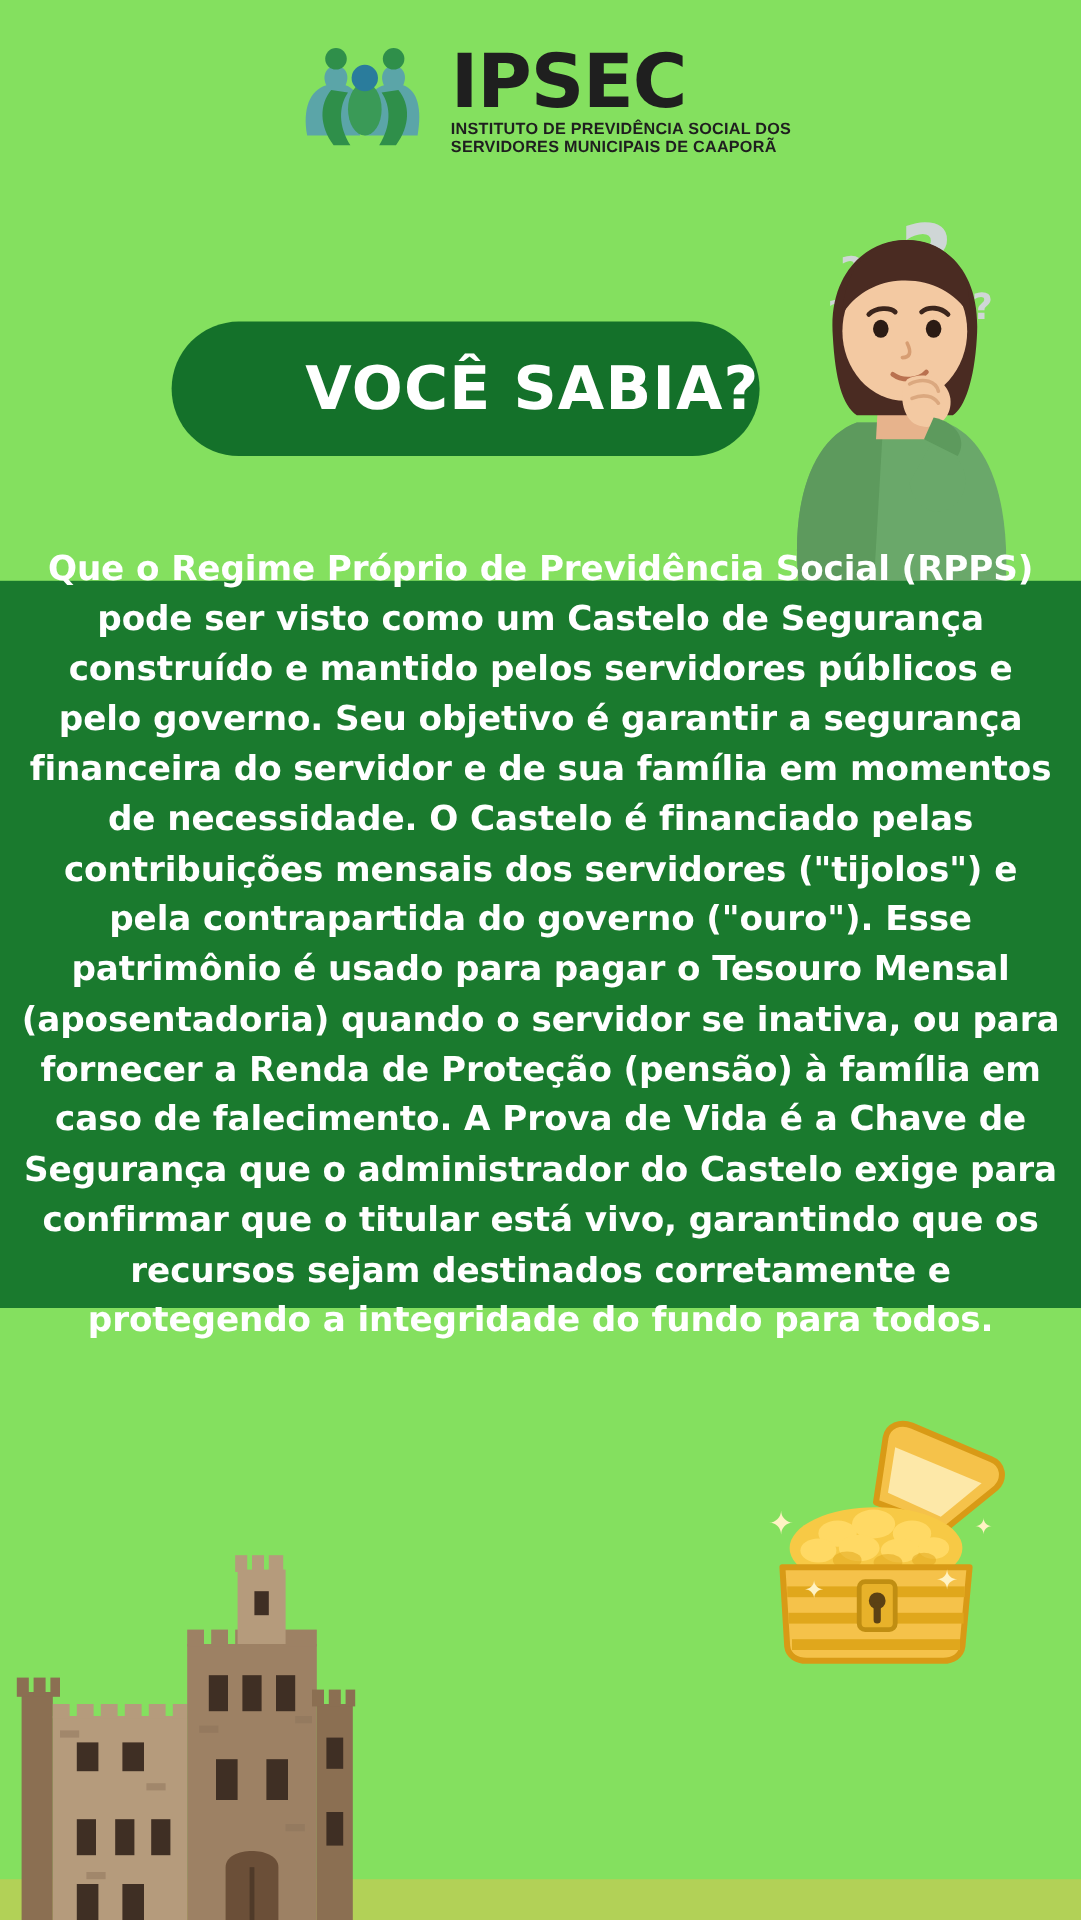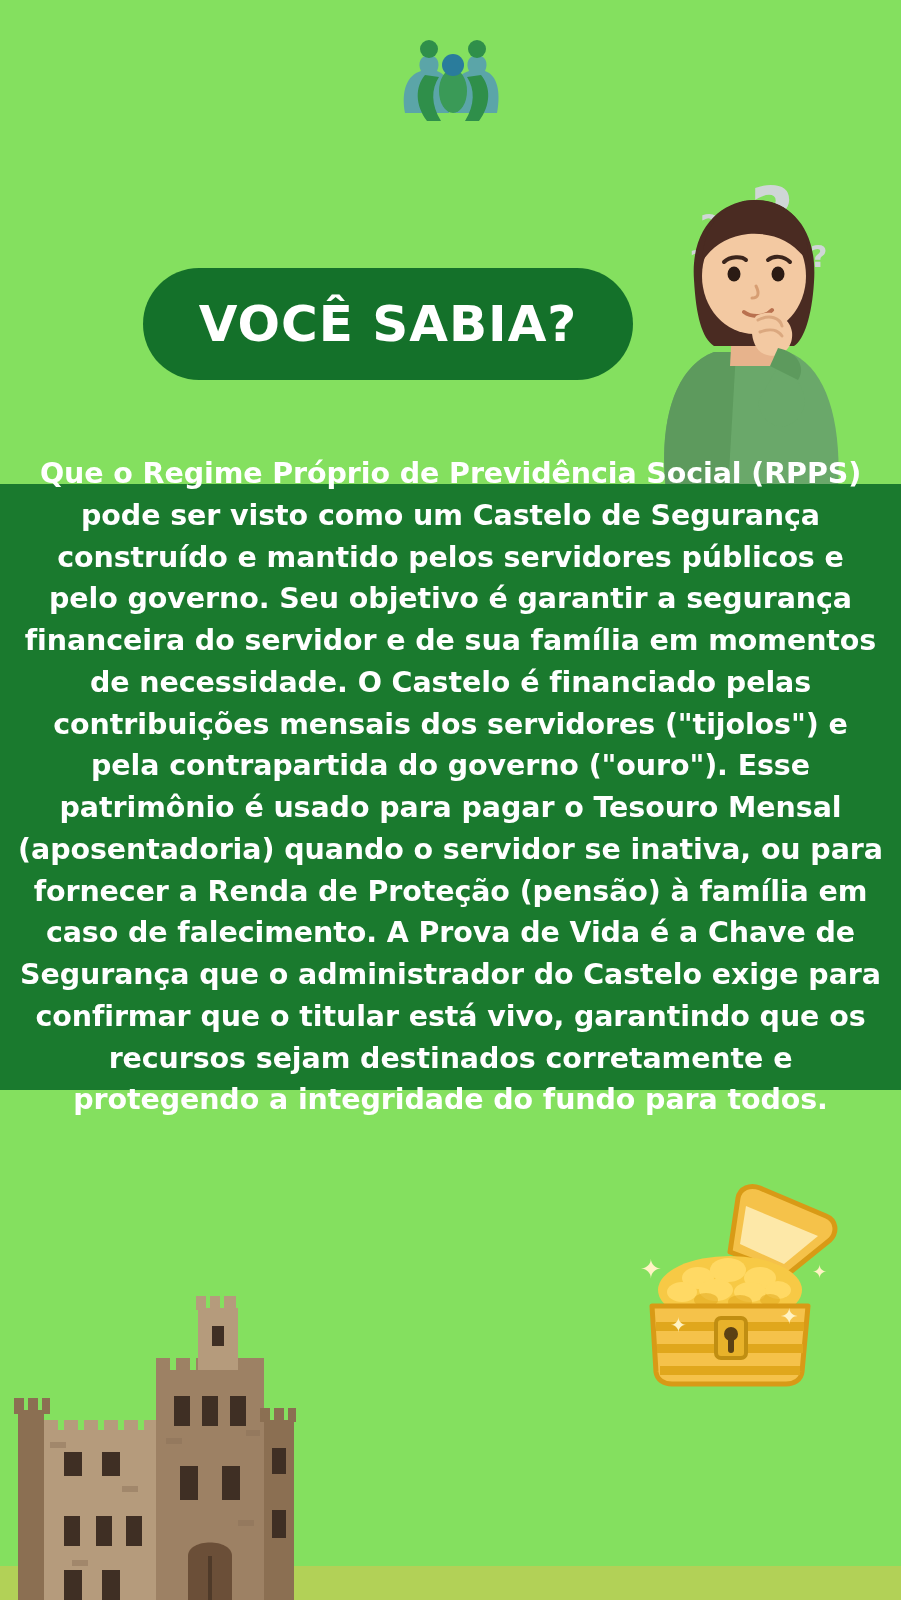--- a/index.html
+++ b/index.html
@@ -72,21 +72,21 @@
   .badge {
     position: absolute;
     left: 143px;
     top: 268px;
     width: 490px;
     height: 112px;
     background: #14712a;
     border-radius: 56px;
     display: flex;
     align-items: center;
-    justify-content: center;
+    justify-content: flex-end;
   }
   .badge-label {
     color: #ffffff;
     font-family: "DejaVu Sans", sans-serif;
     font-weight: bold;
     font-size: 50px;
     letter-spacing: 1px;
   }
 
   
@@ -176,20 +176,25 @@
 
           <path d="M14 78 C10 56, 16 40, 30 36 C26 28, 30 20, 38 20 C46 20, 50 28, 46 36 C58 40, 62 56, 58 78 Z" fill="#5ba5a8"></path>
           <path d="M62 78 C58 56, 64 40, 78 36 C74 28, 78 20, 86 20 C94 20, 98 28, 94 36 C106 40, 110 56, 106 78 Z" fill="#5ba5a8"></path>
           <circle cx="38" cy="14" r="9" fill="#2f8f4a"></circle>
           <circle cx="86" cy="14" r="9" fill="#2f8f4a"></circle>
           <path d="M34 40 C24 52, 24 70, 36 86 L50 86 C40 70, 40 54, 48 42 Z" fill="#2f8f4a"></path>
           <path d="M90 40 C100 52, 100 70, 88 86 L74 86 C84 70, 84 54, 76 42 Z" fill="#2f8f4a"></path>
           <ellipse cx="62" cy="56" rx="14" ry="22" fill="#3a9a57"></ellipse>
           <circle cx="62" cy="30" r="11" fill="#2a7c9c"></circle>
         </svg>
+      </div>
+      <div class="logo-text">
+        <div class="logo-ipsec">IPSEC</div>
+        <div class="logo-sub1">INSTITUTO DE PREVIDÊNCIA SOCIAL DOS</div>
+        <div class="logo-sub2">SERVIDORES MUNICIPAIS DE CAAPORÃ</div>
       </div>
     </div>
   </div>
 
   <div class="badge">
     <span class="badge-label">VOCÊ SABIA?</span>
   </div>
 
   <div class="thinker">
     <span class="qmark q-big">?</span>

